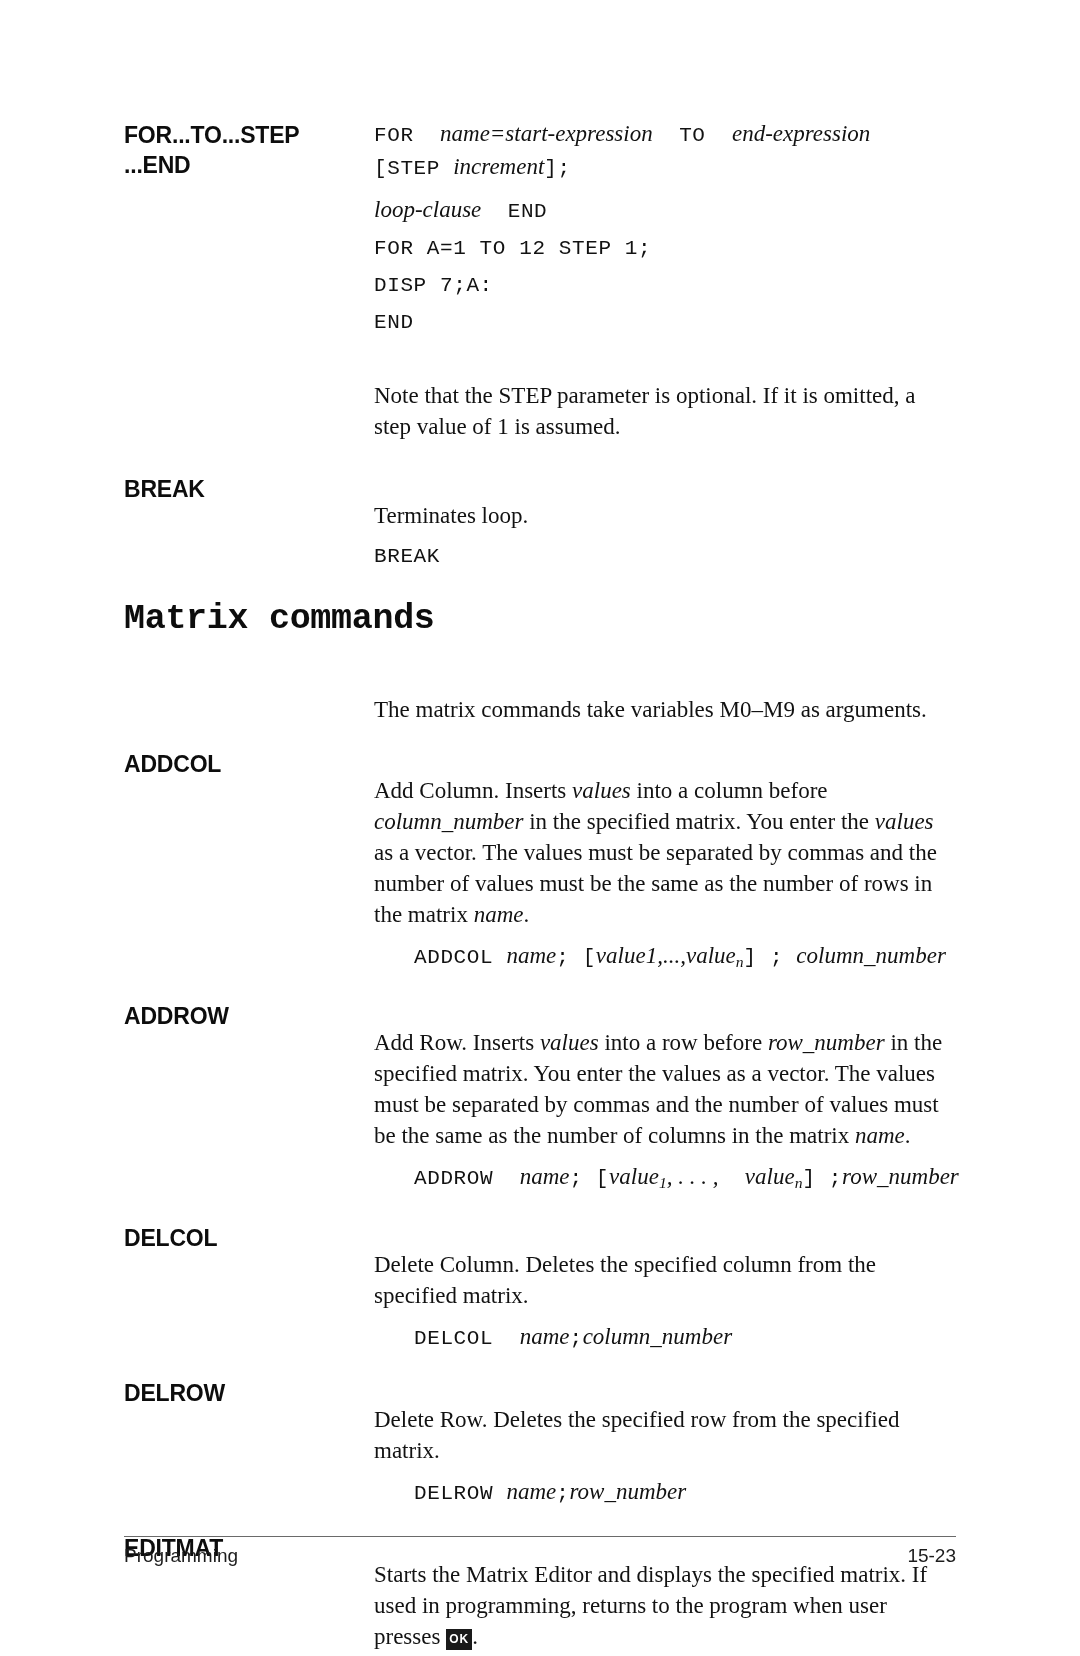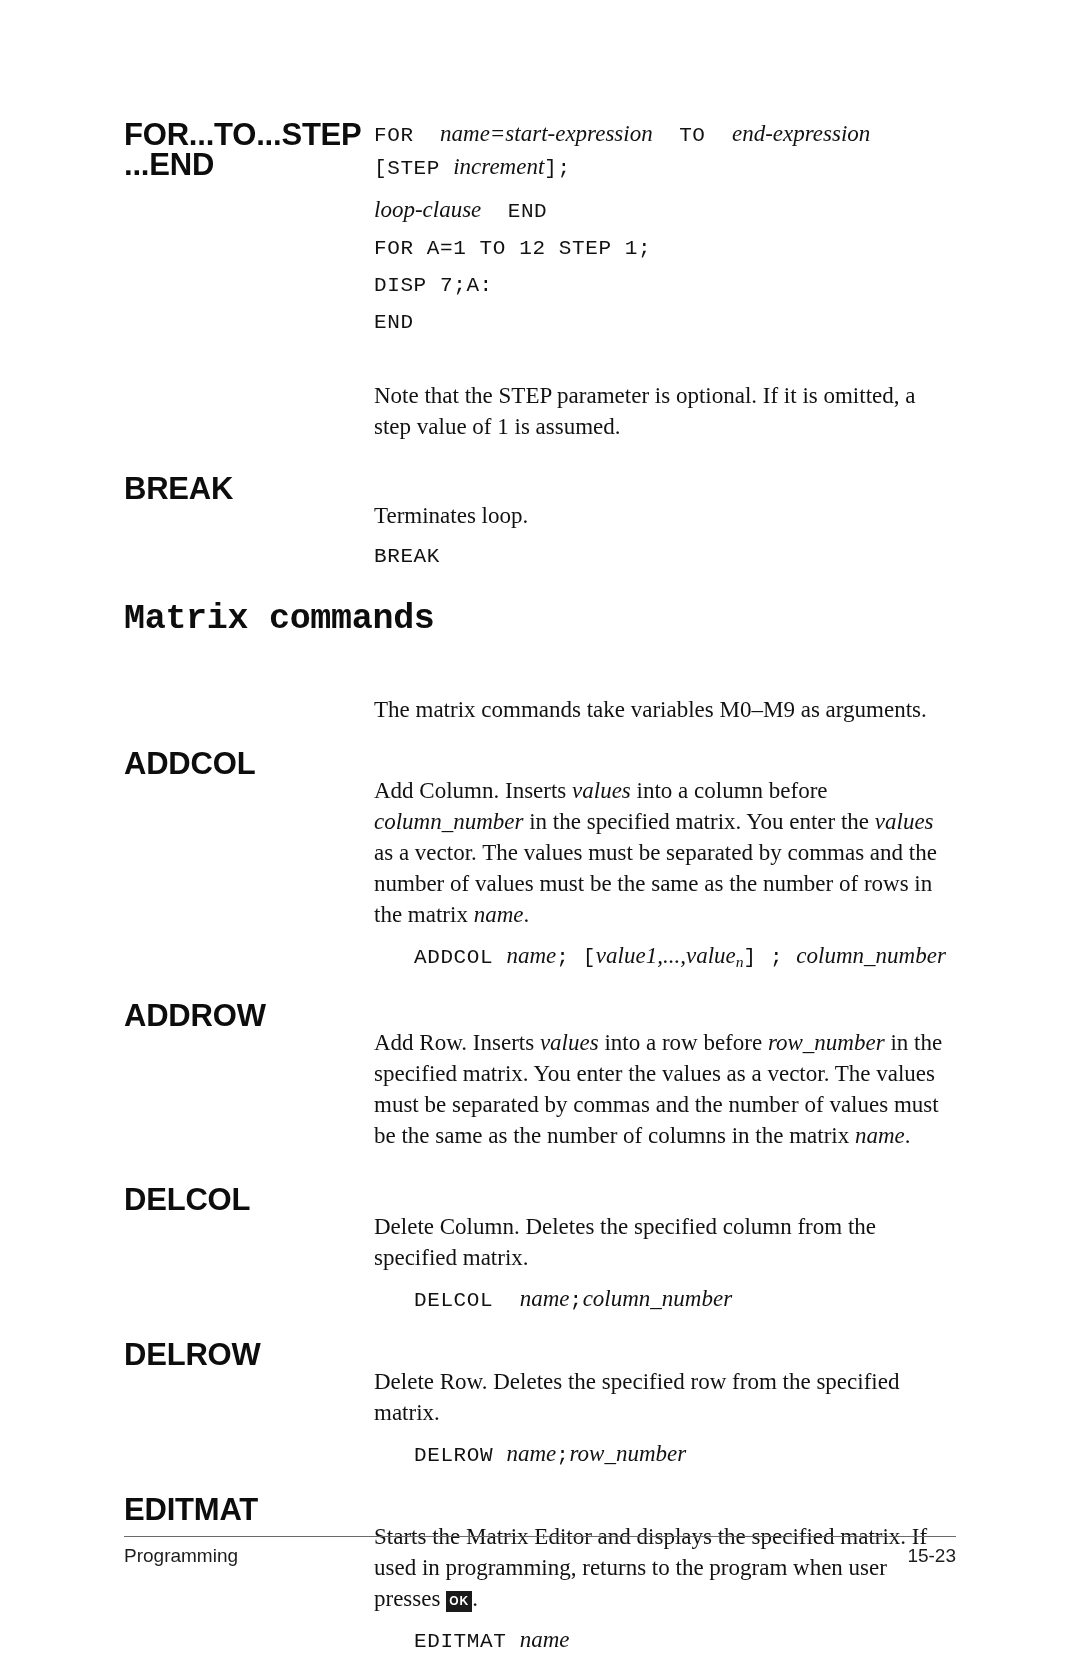--- a/index.html
+++ b/index.html
@@ -27,21 +27,21 @@
   .entry {
     display: flex;
     align-items: flex-start;
     margin-bottom: 0;
   }
   .term {
     width: 250px;
     flex: 0 0 250px;
     font-family: "Liberation Sans", sans-serif;
     font-weight: bold;
-    font-size: 31px;
+    font-size: 23px;
     letter-spacing: -0.2px;
     line-height: 30px;
     color: #0d0d0d;
     padding-top: 2px;
   }
   .term .line2 { display: block; }
   .body {
     flex: 1 1 auto;
     min-width: 0;
   }
@@ -189,20 +189,21 @@
       </div>
     </div>
 
     <div class="sp-22"></div>
 
     <div class="entry">
       <div class="term">ADDROW</div>
       <div class="body">
         <p class="desc"><span>Add Row. Inserts </span><span class="it">values</span><span> into a row before </span><span class="it">row_number</span><span> in the specified matrix. You enter the values as a vector. The values must be separated by commas and the number of values must be the same as the number of columns in the matrix </span><span class="it">name</span><span>.</span></p>
         <div class="sp-10"></div>
+        <p class="code indent"><span>ADDROW</span>&nbsp; <span class="it">name</span><span>; [</span><span class="it">value</span><span class="it"><sub>1</sub></span><span class="it">, . . . ,</span>&nbsp; <span class="it">value</span><span class="it"><sub>n</sub></span><span>] ;</span><span class="it">row_number</span></p>
       </div>
     </div>
 
     <div class="sp-22"></div>
 
     <div class="entry">
       <div class="term">DELCOL</div>
       <div class="body">
         <p class="desc">Delete Column. Deletes the specified column from the specified matrix.</p>
         <div class="sp-10"></div>

